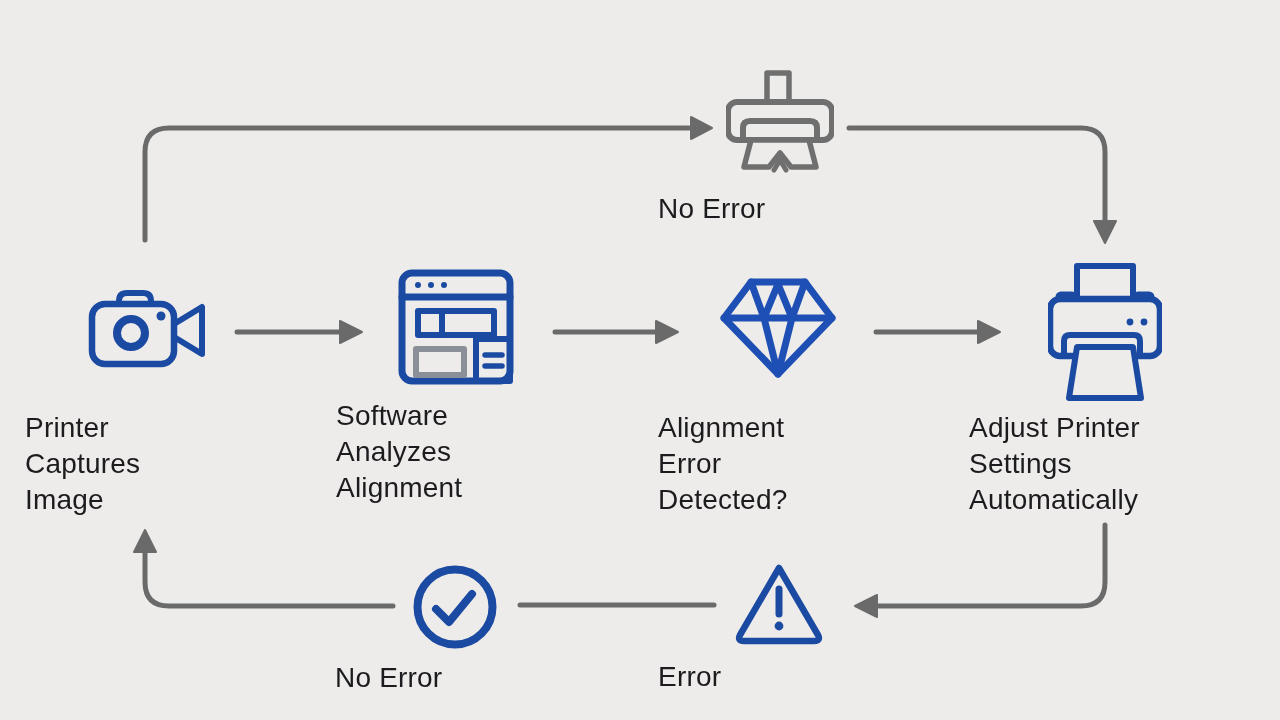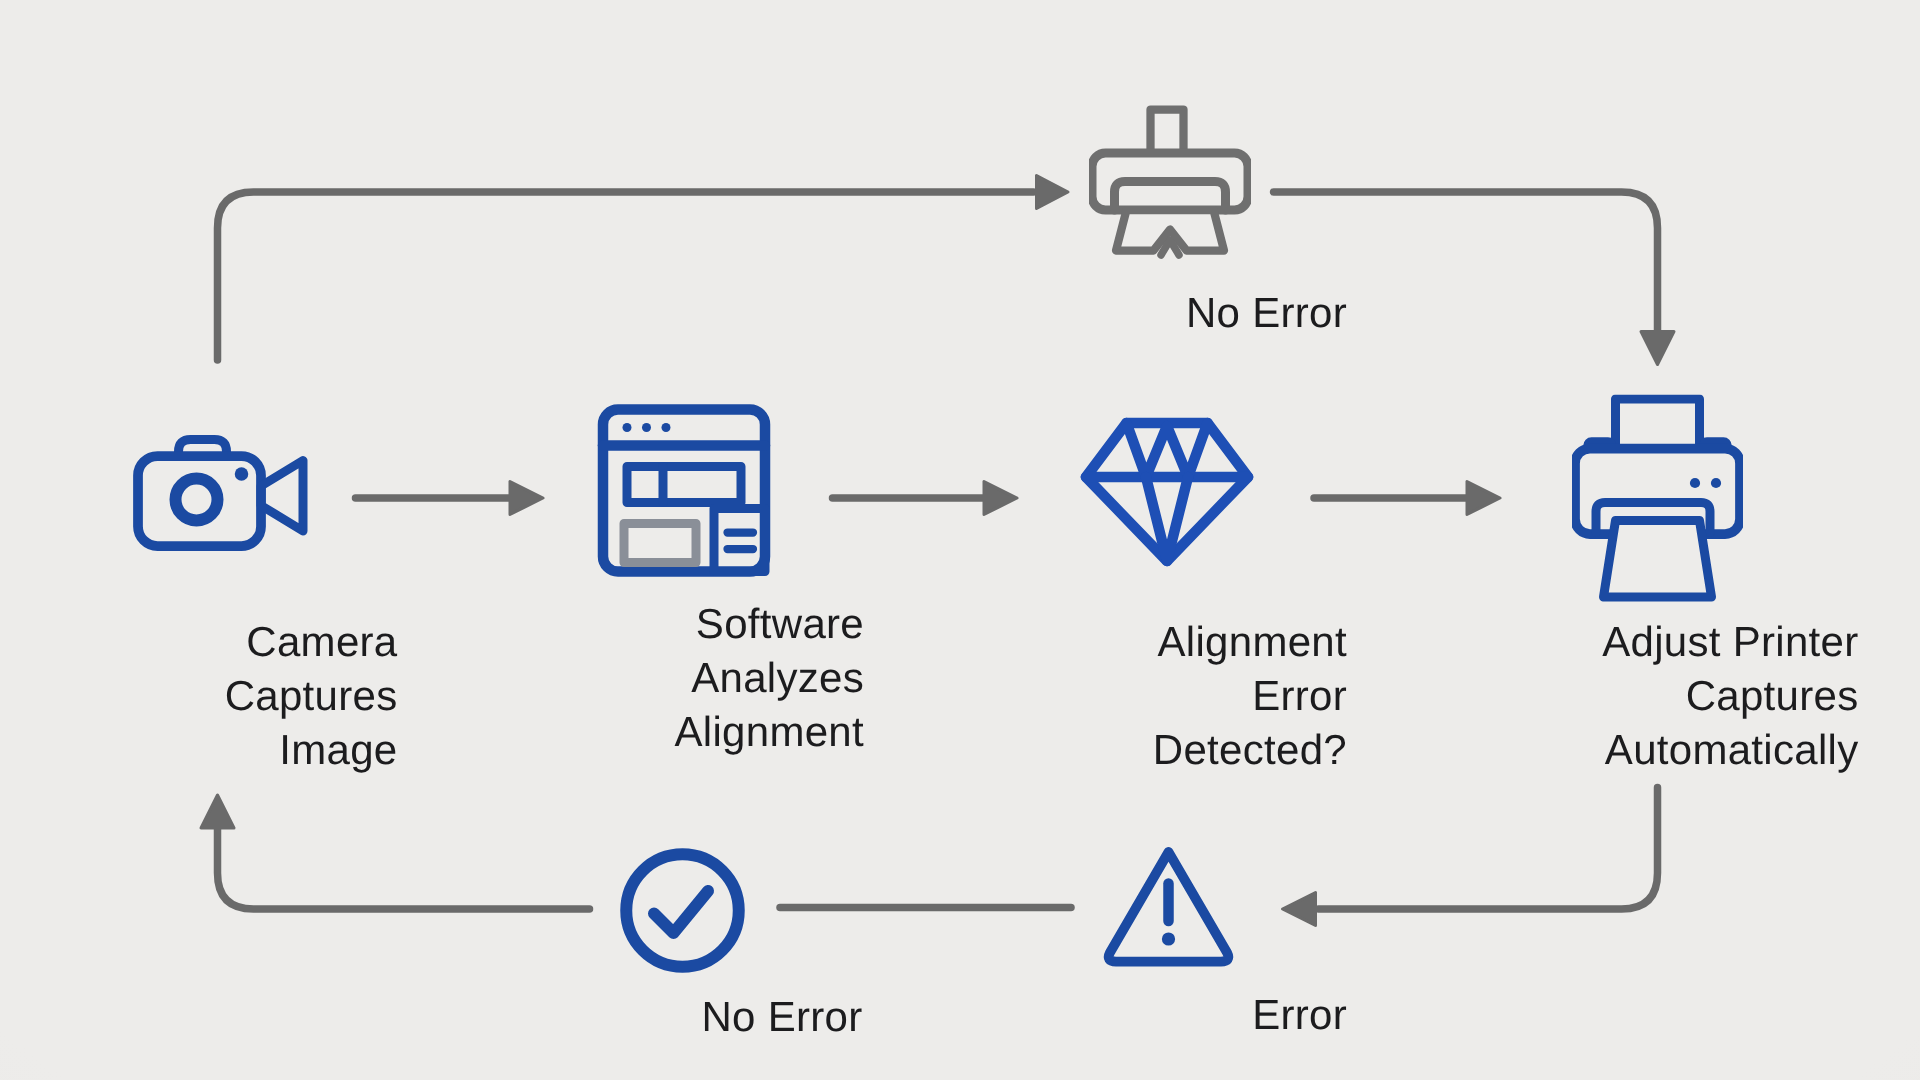--- a/index.html
+++ b/index.html
@@ -6,21 +6,21 @@
   #canvas{
     position:relative;
     width:1280px;height:720px;
     overflow:hidden;
     font-family:"Liberation Sans", sans-serif;
     background:radial-gradient(120% 140% at 50% 45%, var(--bg) 55%, var(--bg-mid) 90%, var(--bg-edge) 100%);
   }
   .abs{position:absolute;}
   .node-label{
     position:absolute;
-    text-align:right;
+    text-align:left;
     white-space:pre-line;
     font-size:28px;
     line-height:36px;
     font-weight:500;
     letter-spacing:.2px;
     color:var(--text);
   }
   svg{display:block;}
   .st{stroke:currentColor;fill:none;stroke-linecap:round;stroke-linejoin:round;}
   .fl{fill:currentColor;stroke:none;}
@@ -61,21 +61,21 @@
     <polygon class="arrow-head" points="134,552 156,552 145,530"></polygon>
   </svg>
 
   <svg class="abs c-blue" style="left:85px;top:288px" width="124" height="84" viewBox="0 0 124 84">
     <path class="st" stroke-width="6" d="M34,16 V13 Q34,5 42,5 H58 Q66,5 66,13 V16"></path>
     <rect class="st" stroke-width="6.5" x="7" y="16" width="82" height="60" rx="13"></rect>
     <circle class="st" stroke-width="8" cx="46" cy="45" r="14"></circle>
     <circle class="fl" cx="76" cy="28" r="4.5"></circle>
     <path class="st" stroke-width="6" d="M89,36 L117,19 L117,66 L89,49 Z"></path>
   </svg>
-  <div class="node-label" style="left:25px;top:410px;width:240px">Camera
+  <div class="node-label" style="left:25px;top:410px;width:240px">Printer
 Captures
 Image</div>
 
   <svg class="abs c-blue" style="left:398px;top:269px" width="116" height="116" viewBox="0 0 116 116">
     <rect class="st" stroke-width="7" x="4" y="4" width="108" height="108" rx="10"></rect>
     <path class="st" stroke-width="7" d="M4,28 H112"></path>
     <circle class="fl" cx="20" cy="16" r="3"></circle>
     <circle class="fl" cx="33" cy="16" r="3"></circle>
     <circle class="fl" cx="46" cy="16" r="3"></circle>
     <rect class="st" stroke-width="6" x="20" y="42" width="76" height="24"></rect>
@@ -102,21 +102,21 @@
     <rect class="st" stroke-width="6" x="29" y="3" width="56" height="46"></rect>
     <rect class="st" stroke-width="5" x="10" y="31" width="17" height="12" rx="3"></rect>
     <rect class="st" stroke-width="5" x="87" y="31" width="17" height="12" rx="3"></rect>
     <rect class="pf" stroke-width="6.5" x="2" y="36" width="110" height="57" rx="10"></rect>
     <circle class="fl" cx="82" cy="59" r="3.4"></circle>
     <circle class="fl" cx="96" cy="59" r="3.4"></circle>
     <path class="st" stroke-width="6" d="M16,92 V78 Q16,72 22,72 H86 Q92,72 92,78 V92"></path>
     <path class="pf" stroke-width="6" d="M29,84 L21,135 H93 L85,84 Z"></path>
   </svg>
   <div class="node-label" style="left:969px;top:410px;width:270px">Adjust Printer
-Captures
+Settings
 Automatically</div>
 
   <svg class="abs c-gray" style="left:726px;top:70px" width="108" height="104" viewBox="0 0 108 104">
     <rect class="st" stroke-width="5.5" x="41" y="3" width="22" height="32"></rect>
     <rect class="pf" stroke-width="6" x="2" y="32" width="104" height="38" rx="9"></rect>
     <path class="st" stroke-width="6" d="M17,70 V58 Q17,51 24,51 H84 Q91,51 91,58 V70"></path>
     <path class="pf" stroke-width="5.5" d="M25,70 L18,97 L43,97 L54,83 L65,97 L90,97 L83,70 Z"></path>
     <path class="st" stroke-width="5" d="M48,100 L54,90 L60,100"></path>
   </svg>
   <div class="node-label" style="left:658px;top:191px;width:240px">No Error</div>

